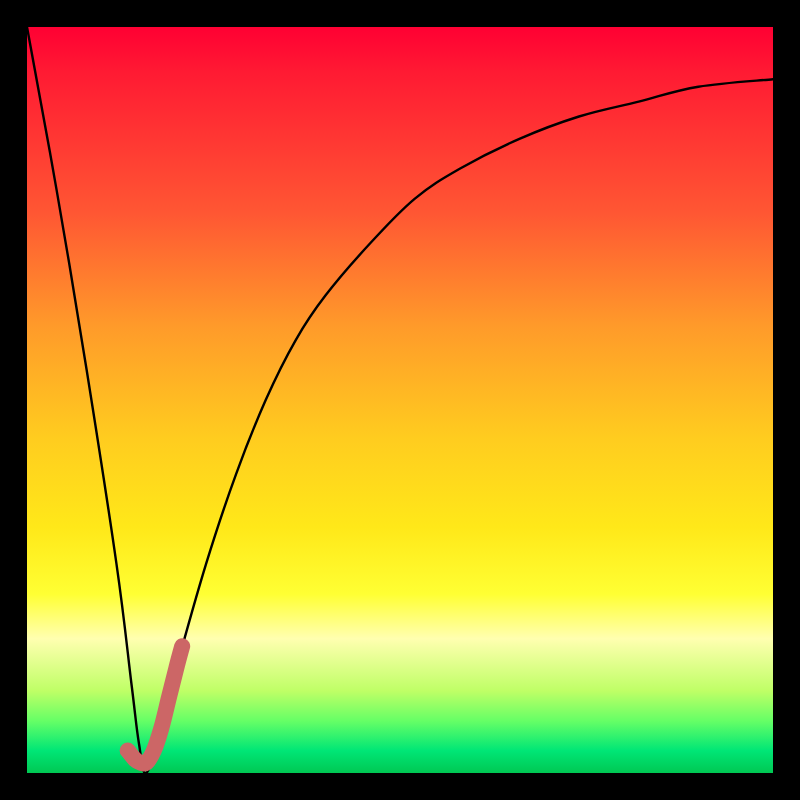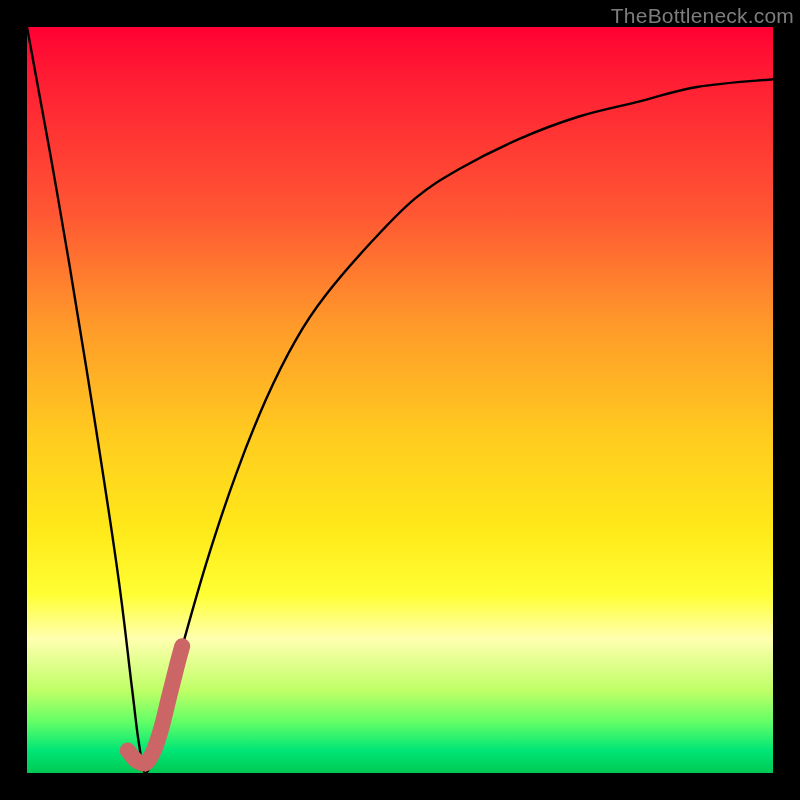--- a/index.html
+++ b/index.html
@@ -64,14 +64,13 @@
 
   <div class="plot-area">
     <div class="gradient-bg"></div>
 
     <svg class="svg-layer" viewBox="0 0 746 746" preserveAspectRatio="none">
       <path d="M 0.0 0.0 C 5.4 29.5, 19.1 102.4, 29.8 164.1 C 40.6 225.9, 48.9 276.0, 59.7 343.2 C 70.4 410.3, 81.5 480.7, 89.5 537.1 C 97.6 593.5, 100.4 624.3, 104.4 656.5 C 108.5 688.7, 109.2 700.0, 111.9 716.2 C 114.6 732.3, 115.3 748.7, 119.4 746.0 C 123.4 743.3, 128.9 720.0, 134.3 701.2 C 139.7 682.4, 141.1 671.1, 149.2 641.6 C 157.3 612.0, 168.3 572.0, 179.0 537.1 C 189.8 502.2, 198.1 477.1, 208.9 447.6 C 219.6 418.1, 228.0 397.2, 238.7 373.0 C 249.5 348.8, 257.8 332.1, 268.6 313.3 C 279.3 294.5, 285.0 286.0, 298.4 268.6 C 311.8 251.1, 327.0 233.8, 343.2 216.3 C 359.3 198.9, 371.8 185.0, 387.9 171.6 C 404.0 158.2, 413.9 152.5, 432.7 141.7 C 451.5 131.0, 470.9 121.3, 492.4 111.9 C 513.8 102.5, 530.6 96.2, 552.0 89.5 C 573.5 82.8, 590.2 80.0, 611.7 74.6 C 633.2 69.2, 647.2 63.7, 671.4 59.7 C 695.6 55.7, 732.6 53.6, 746.0 52.2" fill="none" stroke="#000000" stroke-width="2.4" stroke-linecap="round" stroke-linejoin="round"></path>
       <path d="M 100.7 723.6 C 102.1 725.2, 105.9 730.4, 108.2 732.6 C 110.5 734.7, 111.4 735.0, 113.4 735.6 C 115.4 736.1, 116.9 737.7, 119.4 735.6 C 121.8 733.4, 124.1 729.8, 126.8 723.6 C 129.5 717.4, 131.6 710.6, 134.3 701.2 C 137.0 691.8, 139.1 682.1, 141.7 671.4 C 144.4 660.7, 146.8 651.0, 149.2 641.6 C 151.6 632.2, 154.1 623.2, 155.2 619.2" fill="none" stroke="#cc6666" stroke-width="16" stroke-linecap="round" stroke-linejoin="round"></path>
     </svg>
   </div>
 
-  <div class="watermark">TheBottleneck.com</div>
 </div>
 
 </body></html>

